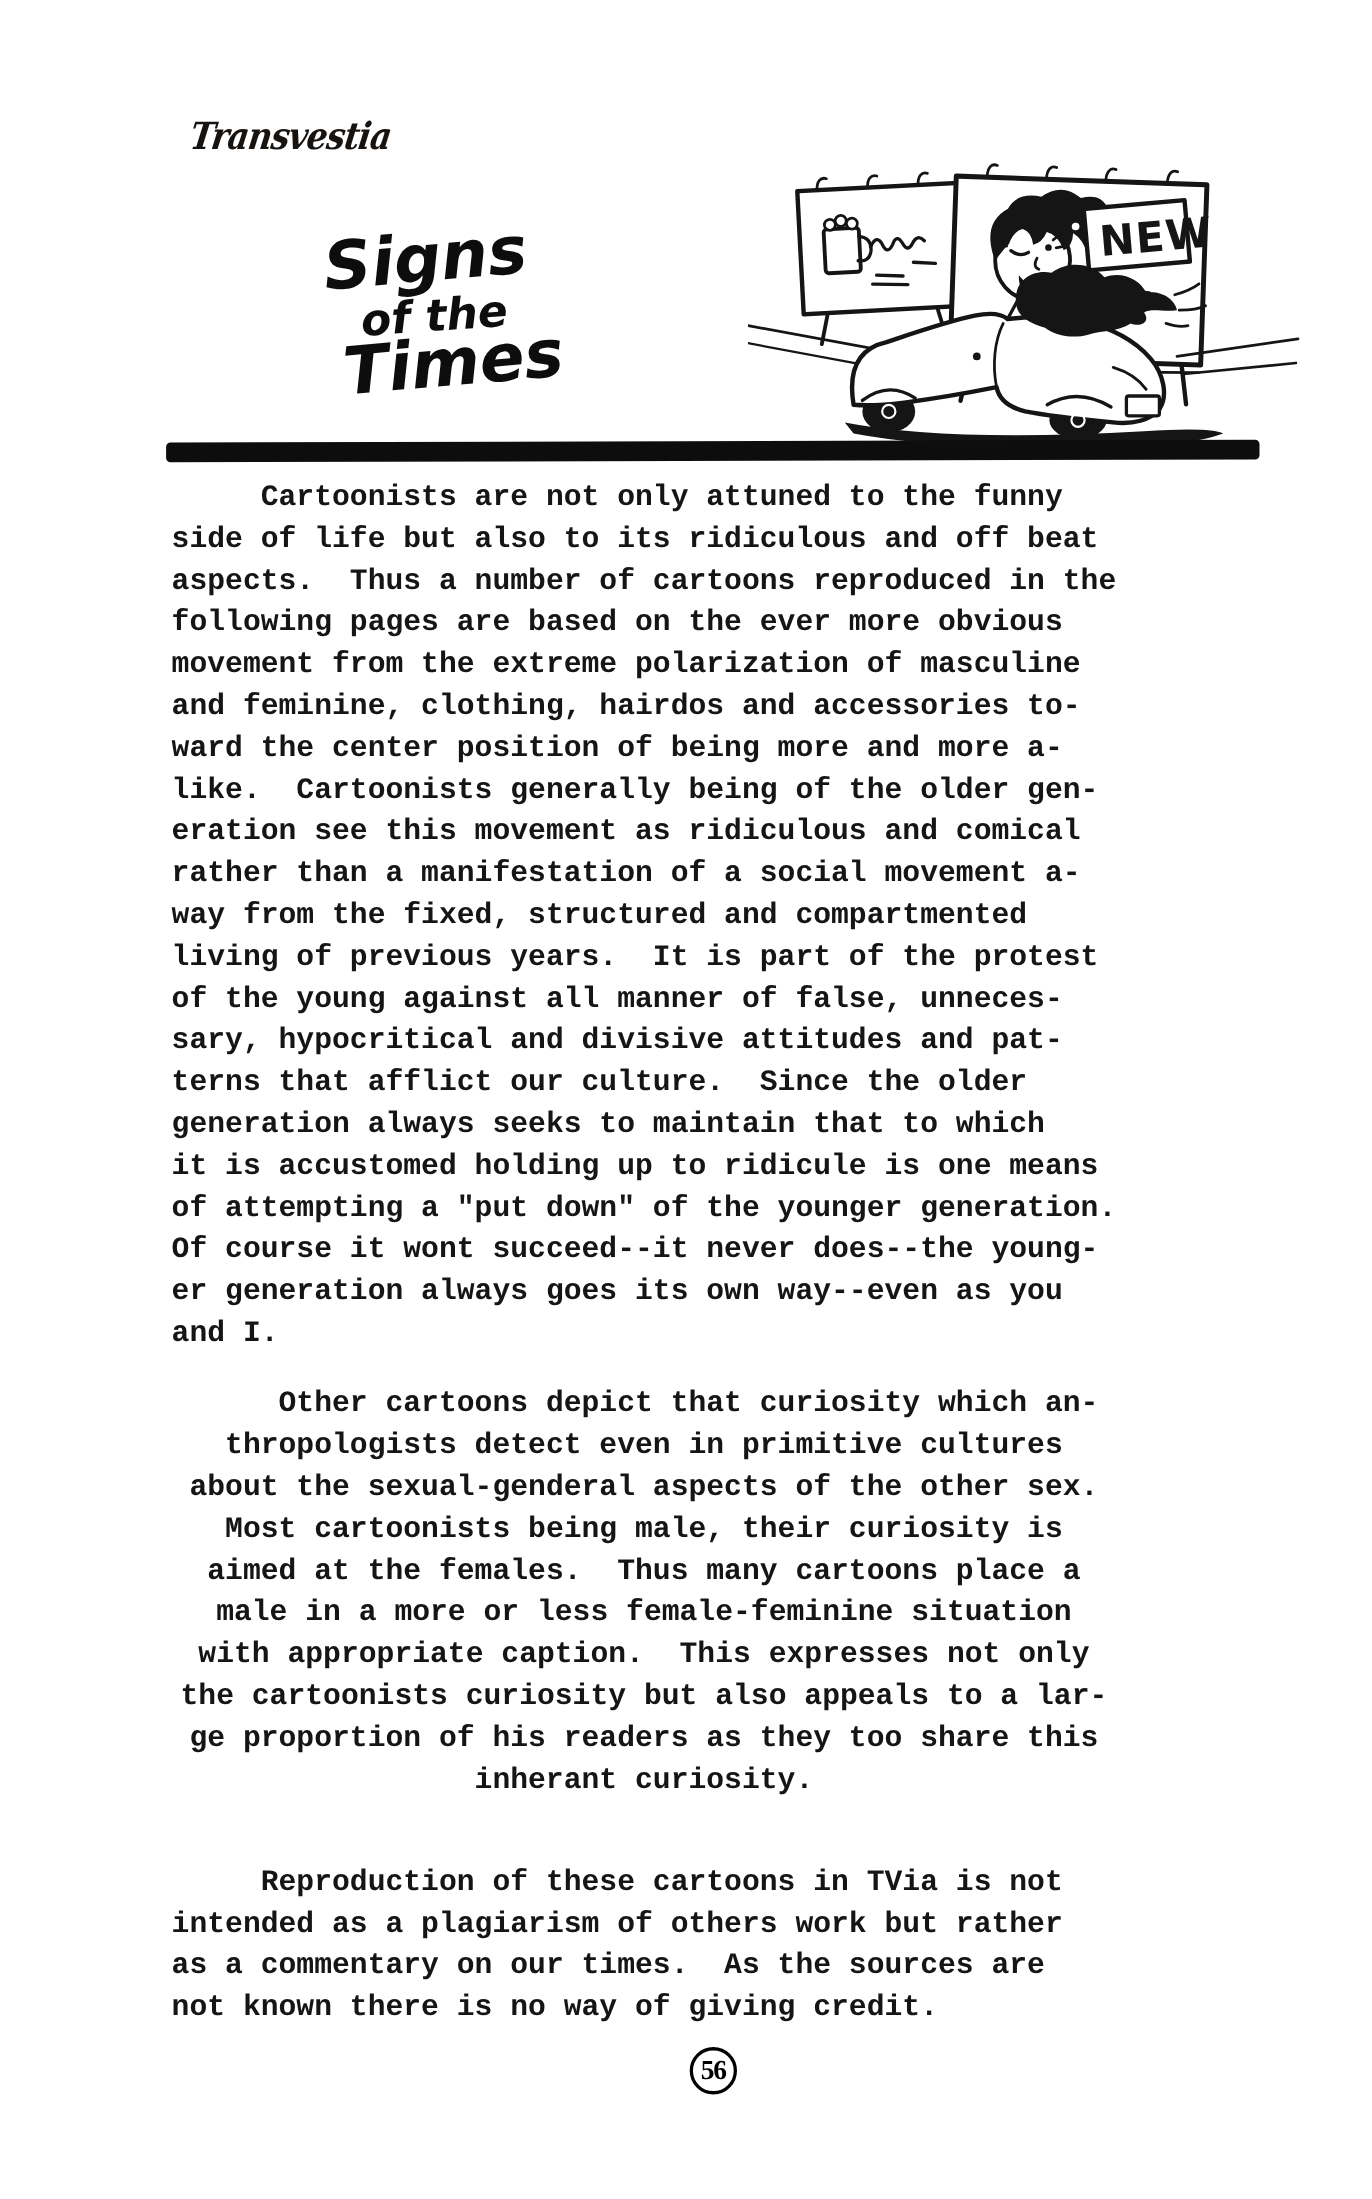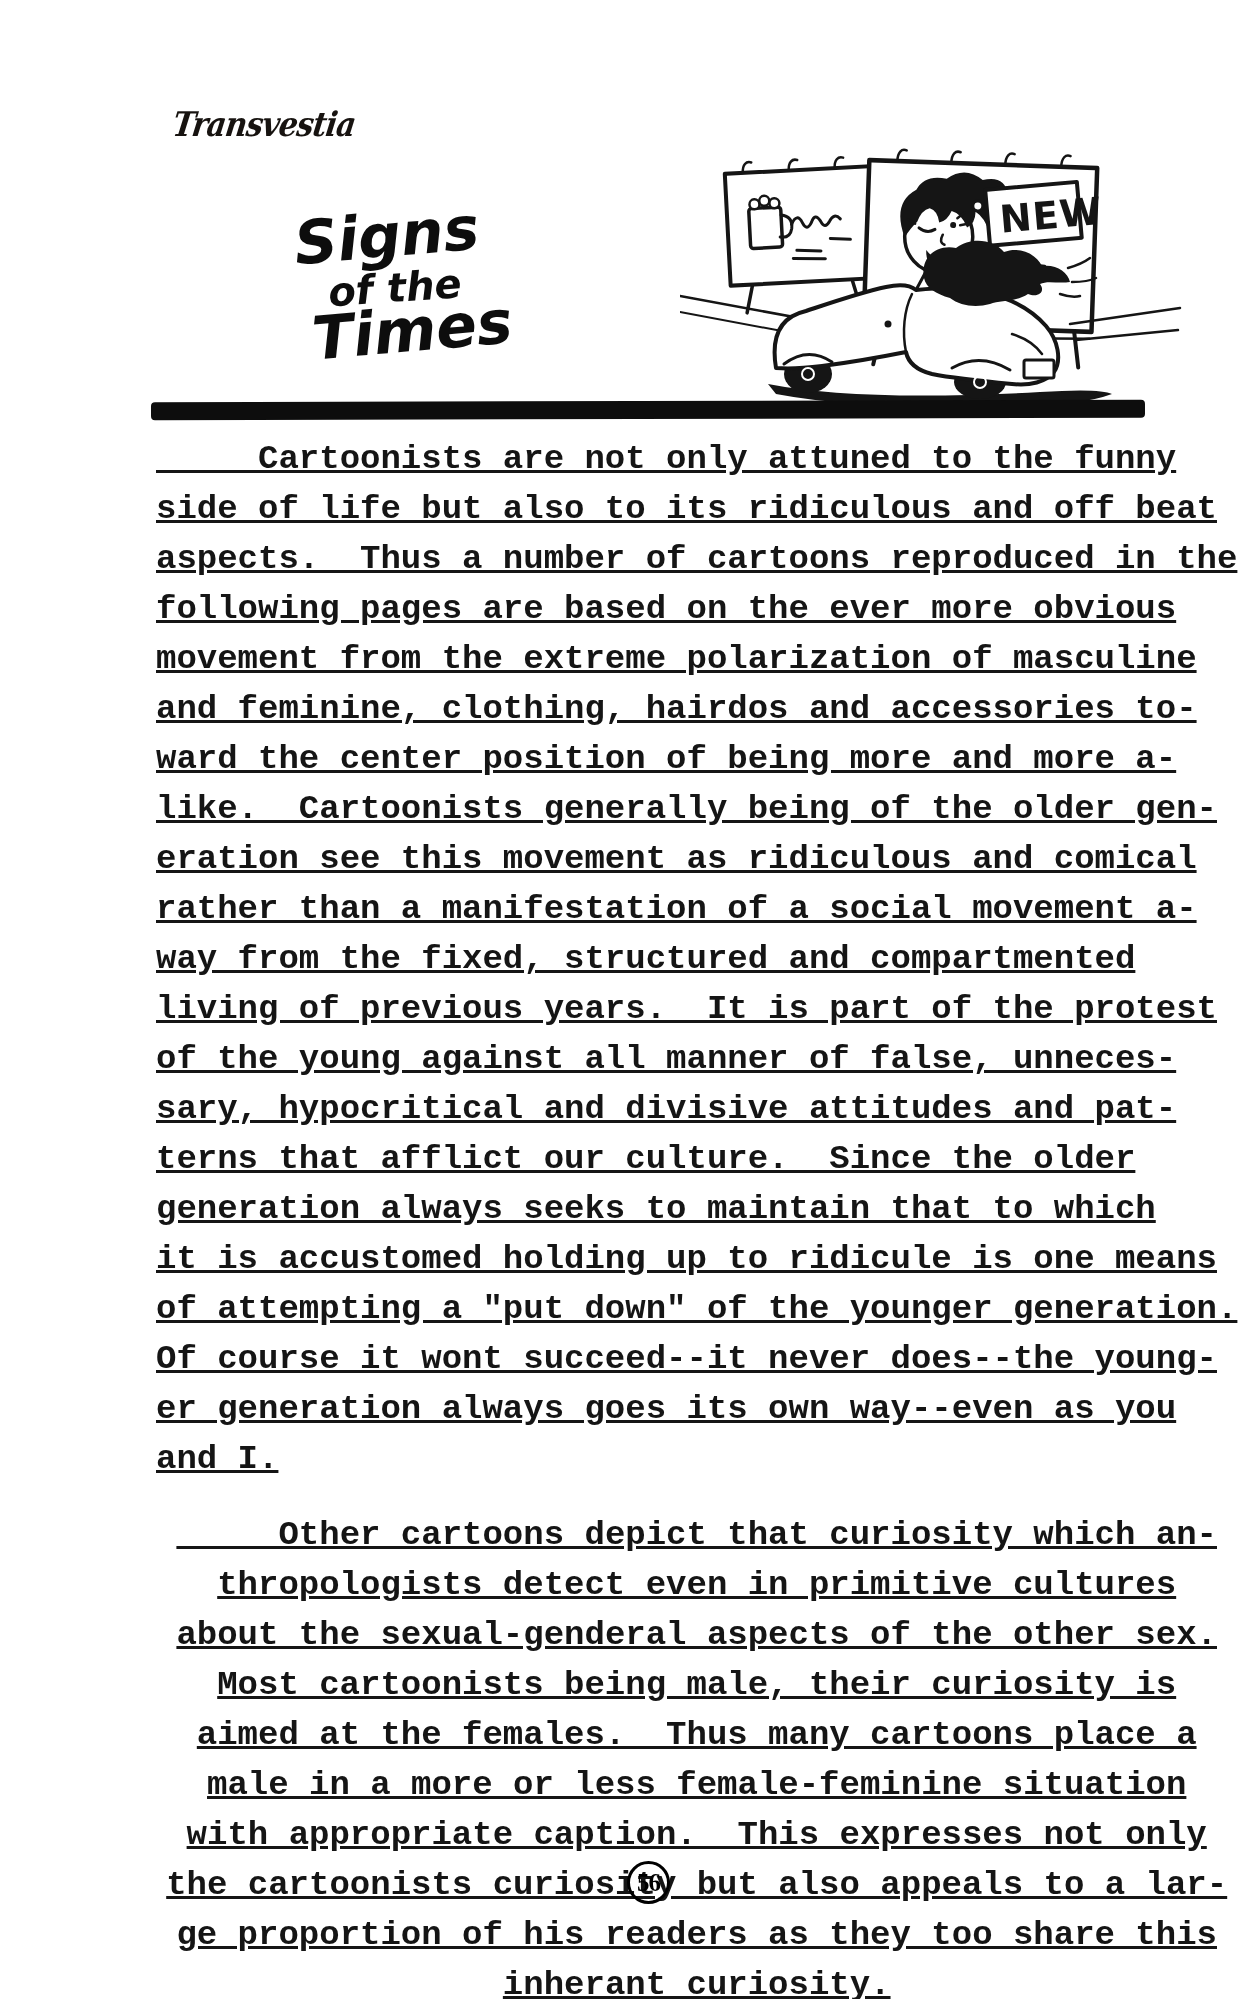--- a/index.html
+++ b/index.html
@@ -19,21 +19,21 @@
   .art-title .t2{font-size:40px;margin-left:40px;margin-top:2px;transform:rotate(-4deg);}
   .art-title .t3{font-size:60px;margin-left:24px;margin-top:-6px;transform:rotate(-5deg);}
 
   
   .rule{position:absolute;left:151px;top:401px;width:994px;height:18px;
         background:#0d0d0d;border-radius:4px;transform:rotate(-0.15deg);}
 
   
   .body-text{position:absolute;left:156px;top:434px;}
   .para{white-space:pre;font-family:"Liberation Mono", monospace;font-weight:700;
-        font-size:34px;line-height:50px;color:#151515;text-decoration:underline;}
+        font-size:27px;line-height:38px;color:#151515;}
   .para.p2{margin-top:26px;text-align:center;}
   .para.p3{margin-top:55px;}
 
   
   .pagenum{position:absolute;left:627px;top:1861px;width:43px;height:43px;
            box-sizing:border-box;border:3.5px solid #000;border-radius:50%;
            display:flex;align-items:center;justify-content:center;
            font-family:"Liberation Serif", serif;font-weight:700;font-size:25px;
            letter-spacing:-1px;color:#000;text-align:right;}
 
@@ -174,17 +174,21 @@
     <div class="para p2">     Other cartoons depict that curiosity which an-
 thropologists detect even in primitive cultures
 about the sexual-genderal aspects of the other sex.
 Most cartoonists being male, their curiosity is
 aimed at the females.  Thus many cartoons place a
 male in a more or less female-feminine situation
 with appropriate caption.  This expresses not only
 the cartoonists curiosity but also appeals to a lar-
 ge proportion of his readers as they too share this
 inherant curiosity.</div>
+    <div class="para p3">     Reproduction of these cartoons in TVia is not
+intended as a plagiarism of others work but rather
+as a commentary on our times.  As the sources are
+not known there is no way of giving credit.</div>
   </div>
 
   <div class="pagenum">56</div>
 
 </div>
 
 </body></html>

